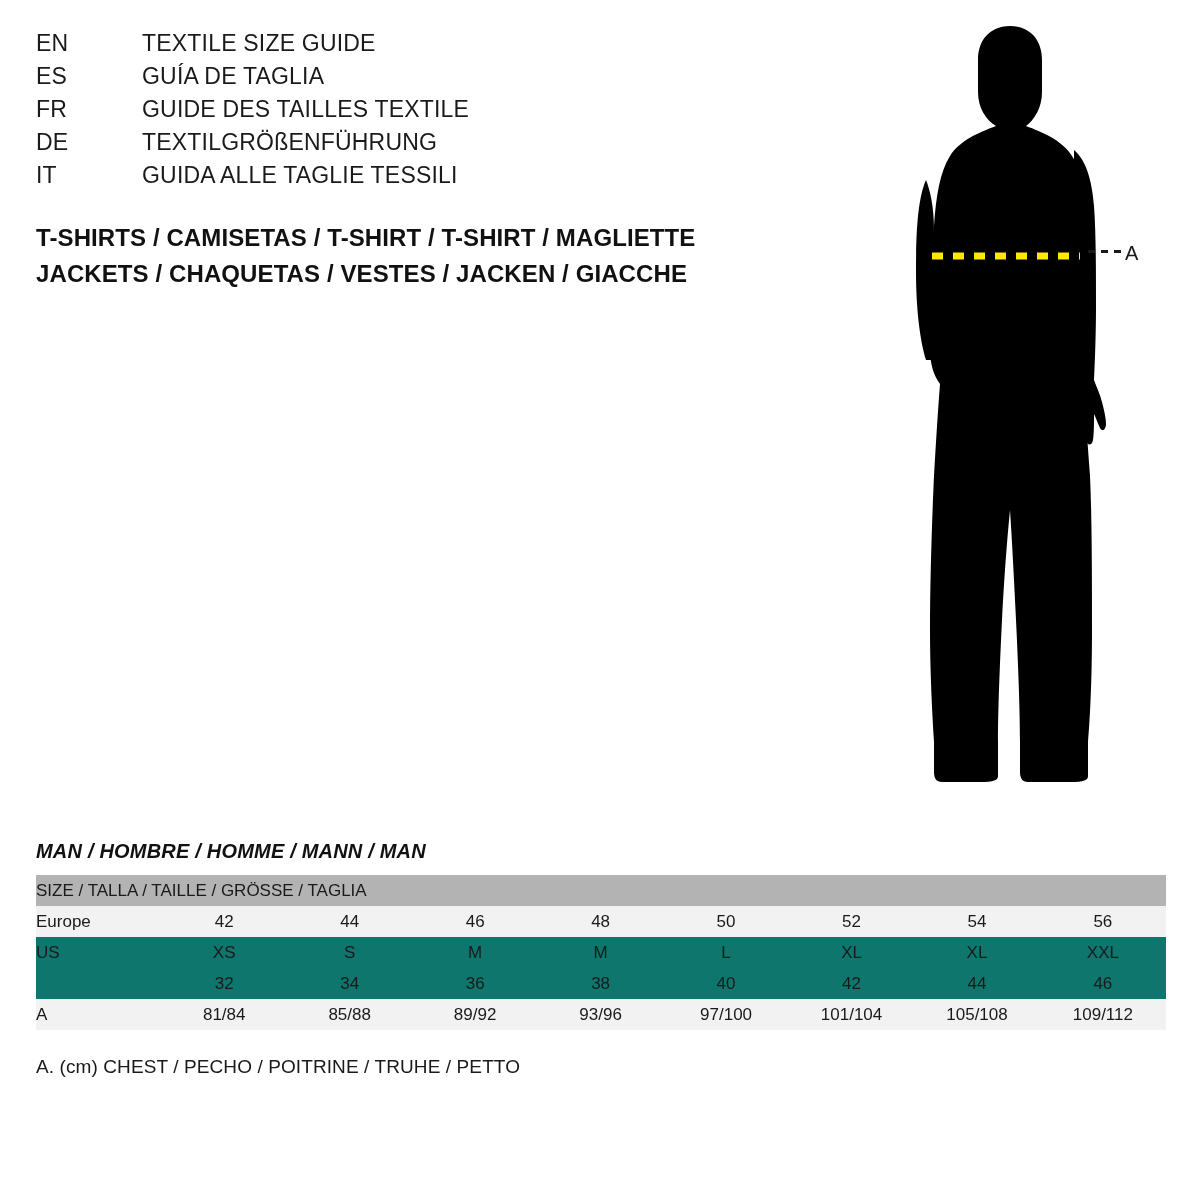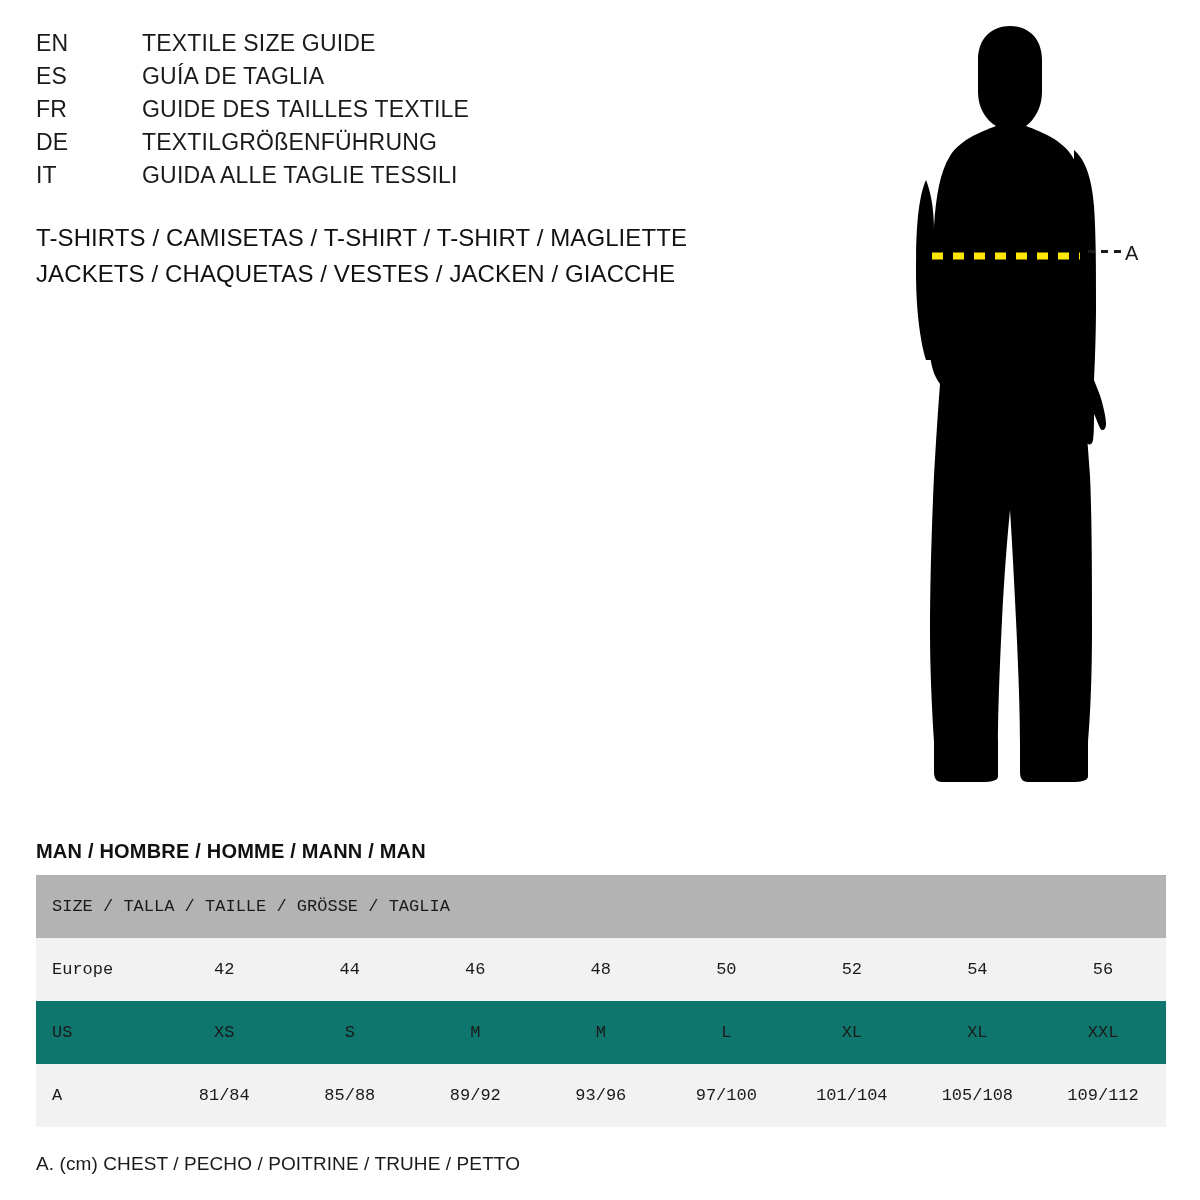--- a/index.html
+++ b/index.html
@@ -41,21 +41,21 @@
   }
 
   .garment-block {
     position: absolute;
     left: 36px;
     top: 220px;
     width: 760px;
   }
   .garment-line {
     font-size: 24px;
-    font-weight: normal;
+    font-weight: bold;
     line-height: 36px;
     letter-spacing: 0.1px;
     color: #111111;
     white-space: nowrap;
   }
 
   
   .figure-wrap {
     position: absolute;
     left: 830px;
@@ -88,33 +88,33 @@
     left: 36px;
     top: 840px;
     width: 1130px;
   }
   .section-title {
     font-size: 20px;
     font-weight: bold;
     color: #111111;
     margin-bottom: 12px;
     letter-spacing: 0.2px;
+    font-style: italic;
   }
   table.size-table {
     border-collapse: collapse;
     width: 1130px;
     table-layout: fixed;
   }
   table.size-table td {
     font-size: 17px;
     color: #1a1a1a;
-    padding: 16px;
+    padding: 0;
     height: 31px;
     vertical-align: middle;
-    font-family: Liberation Mono, monospace;
   }
   .row-header td {
     background: #b3b3b3;
     font-size: 17px;
     height: 30px;
   }
   .row-shade td {
     background: #0f766e;
   }
   .row-light td {
@@ -252,20 +252,31 @@
       <td class="cell-label">US</td>
       <td class="cell-val">XS</td>
       <td class="cell-val">S</td>
       <td class="cell-val">M</td>
       <td class="cell-val">M</td>
       <td class="cell-val">L</td>
       <td class="cell-val">XL</td>
       <td class="cell-val">XL</td>
       <td class="cell-val">XXL</td>
     </tr>
+    <tr class="row-shade">
+      <td class="cell-label"></td>
+      <td class="cell-val">32</td>
+      <td class="cell-val">34</td>
+      <td class="cell-val">36</td>
+      <td class="cell-val">38</td>
+      <td class="cell-val">40</td>
+      <td class="cell-val">42</td>
+      <td class="cell-val">44</td>
+      <td class="cell-val">46</td>
+    </tr>
     <tr class="row-light">
       <td class="cell-label">A</td>
       <td class="cell-val">81/84</td>
       <td class="cell-val">85/88</td>
       <td class="cell-val">89/92</td>
       <td class="cell-val">93/96</td>
       <td class="cell-val">97/100</td>
       <td class="cell-val">101/104</td>
       <td class="cell-val">105/108</td>
       <td class="cell-val">109/112</td>

